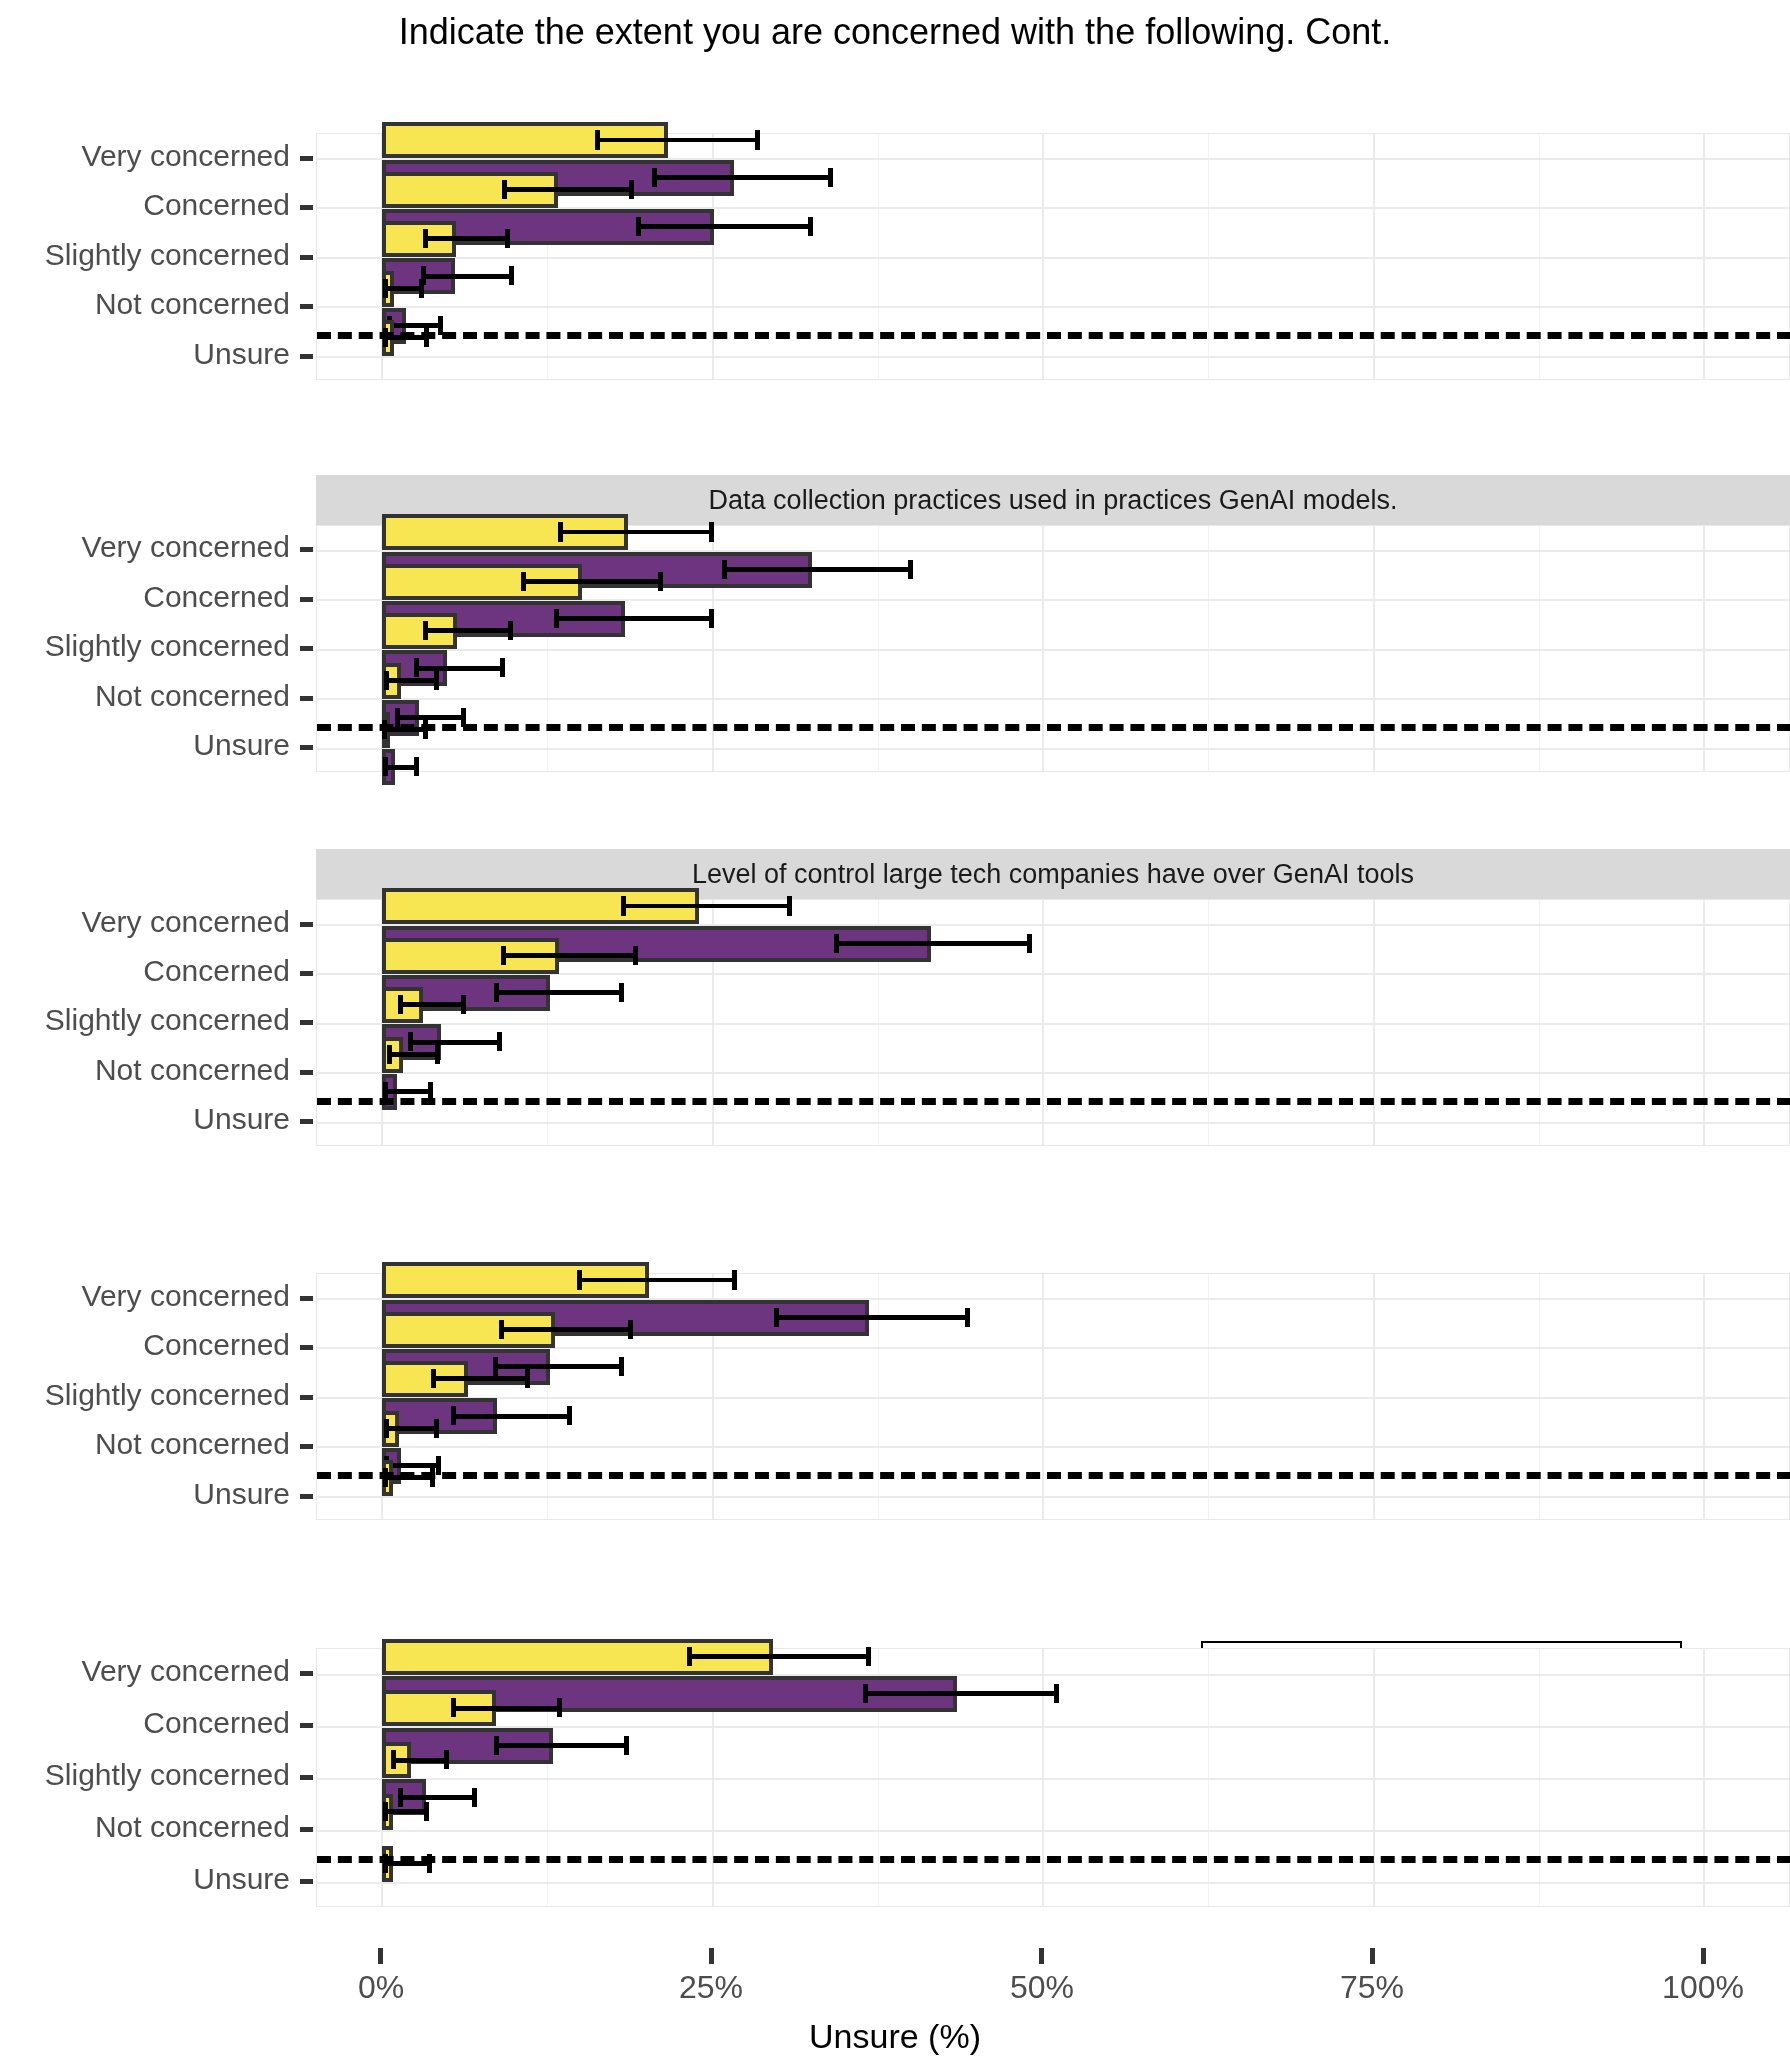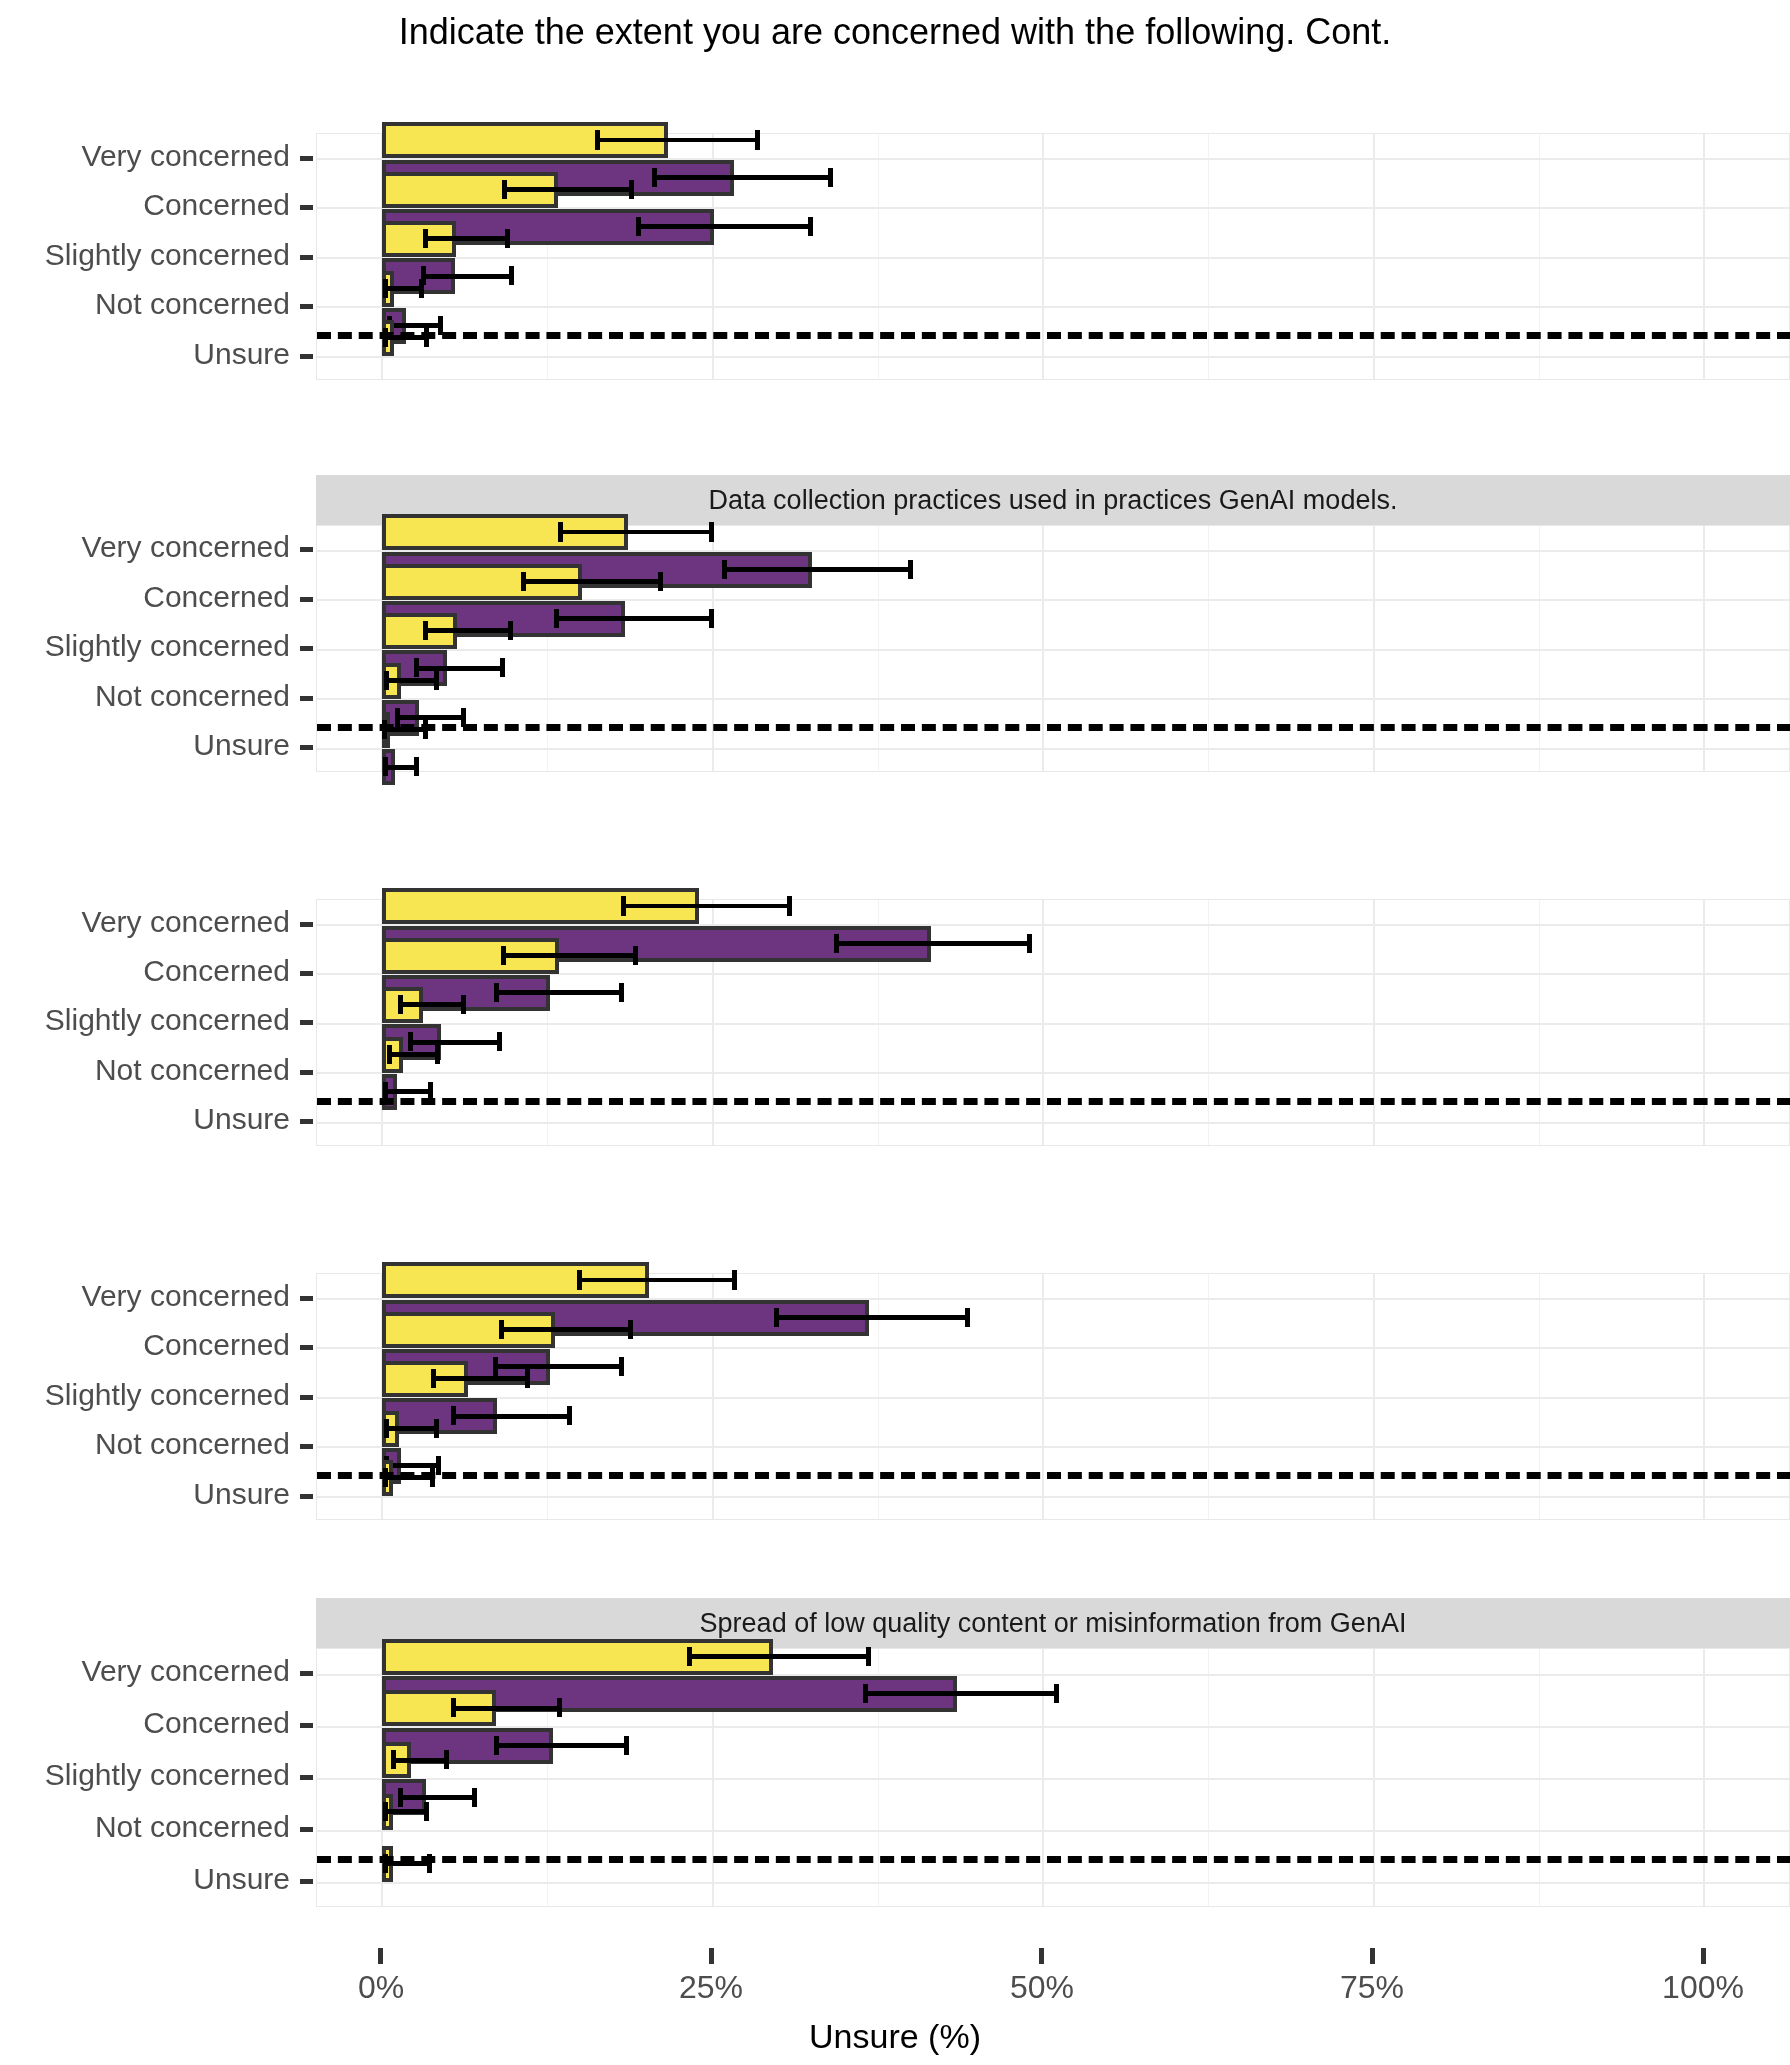--- a/index.html
+++ b/index.html
@@ -270,20 +270,21 @@
     <div class="ytick" style="left: 300px; top: 547px;"></div>
     <div class="ylab" style="left: 0px; width: 290px; top: 580px;">Concerned</div>
     <div class="ytick" style="left: 300px; top: 597px;"></div>
     <div class="ylab" style="left: 0px; width: 290px; top: 629px;">Slightly concerned</div>
     <div class="ytick" style="left: 300px; top: 646px;"></div>
     <div class="ylab" style="left: 0px; width: 290px; top: 679px;">Not concerned</div>
     <div class="ytick" style="left: 300px; top: 696px;"></div>
     <div class="ylab" style="left: 0px; width: 290px; top: 728px;">Unsure</div>
     <div class="ytick" style="left: 300px; top: 745px;"></div>
     <div class="panel" style="top: 849px; height: 297px;">
+      <div class="strip">Level of control large tech companies have over GenAI tools</div>
       <div class="plot" style="top: 50px; height: 247px;">
         <div class="gl" style="left: 64px;"></div>
         <div class="gl" style="left: 395px;"></div>
         <div class="gl" style="left: 725px;"></div>
         <div class="gl" style="left: 1056px;"></div>
         <div class="gl" style="left: 1386px;"></div>
         <div class="gl minor" style="left: 230px;"></div>
         <div class="gl minor" style="left: 561px;"></div>
         <div class="gl minor" style="left: 891px;"></div>
         <div class="gl minor" style="left: 1222px;"></div>
@@ -396,21 +397,20 @@
     <div class="ytick" style="left: 300px; top: 1296px;"></div>
     <div class="ylab" style="left: 0px; width: 290px; top: 1328px;">Concerned</div>
     <div class="ytick" style="left: 300px; top: 1345px;"></div>
     <div class="ylab" style="left: 0px; width: 290px; top: 1378px;">Slightly concerned</div>
     <div class="ytick" style="left: 300px; top: 1395px;"></div>
     <div class="ylab" style="left: 0px; width: 290px; top: 1427px;">Not concerned</div>
     <div class="ytick" style="left: 300px; top: 1444px;"></div>
     <div class="ylab" style="left: 0px; width: 290px; top: 1477px;">Unsure</div>
     <div class="ytick" style="left: 300px; top: 1494px;"></div>
     <div class="panel" style="top: 1598px; height: 309px;">
-      <div class="strip">Spread of low quality content or misinformation from GenAI</div>
       <div class="plot" style="top: 50px; height: 259px;">
         <div class="gl" style="left: 64px;"></div>
         <div class="gl" style="left: 395px;"></div>
         <div class="gl" style="left: 725px;"></div>
         <div class="gl" style="left: 1056px;"></div>
         <div class="gl" style="left: 1386px;"></div>
         <div class="gl minor" style="left: 230px;"></div>
         <div class="gl minor" style="left: 561px;"></div>
         <div class="gl minor" style="left: 891px;"></div>
         <div class="gl minor" style="left: 1222px;"></div>

